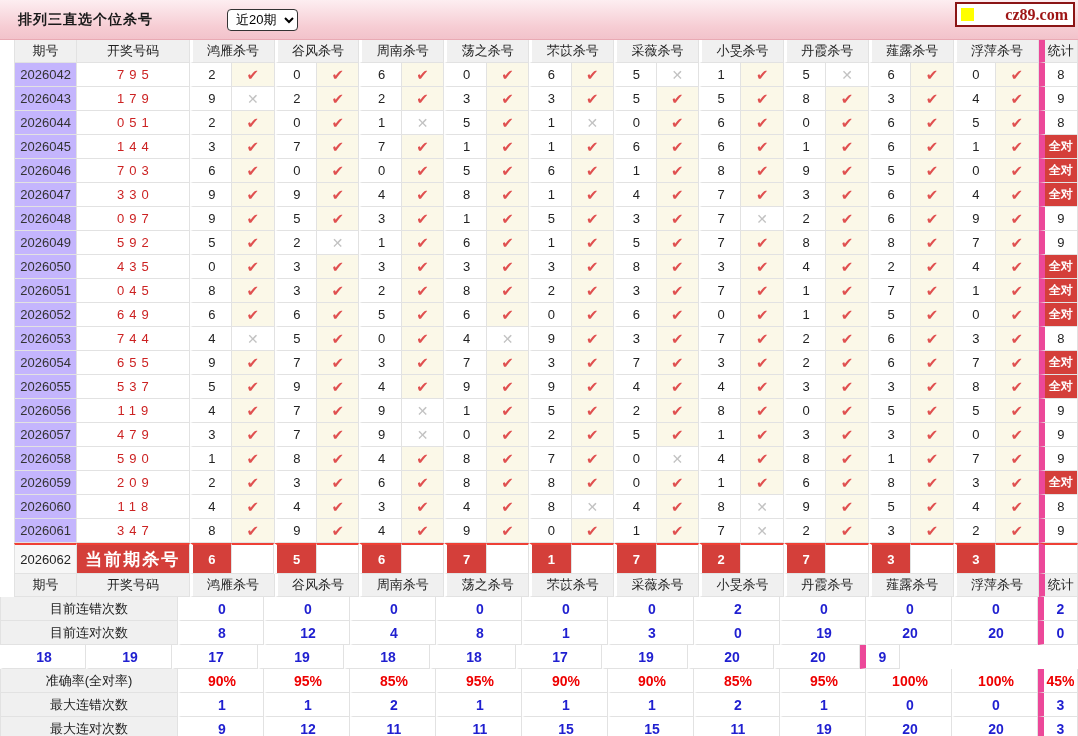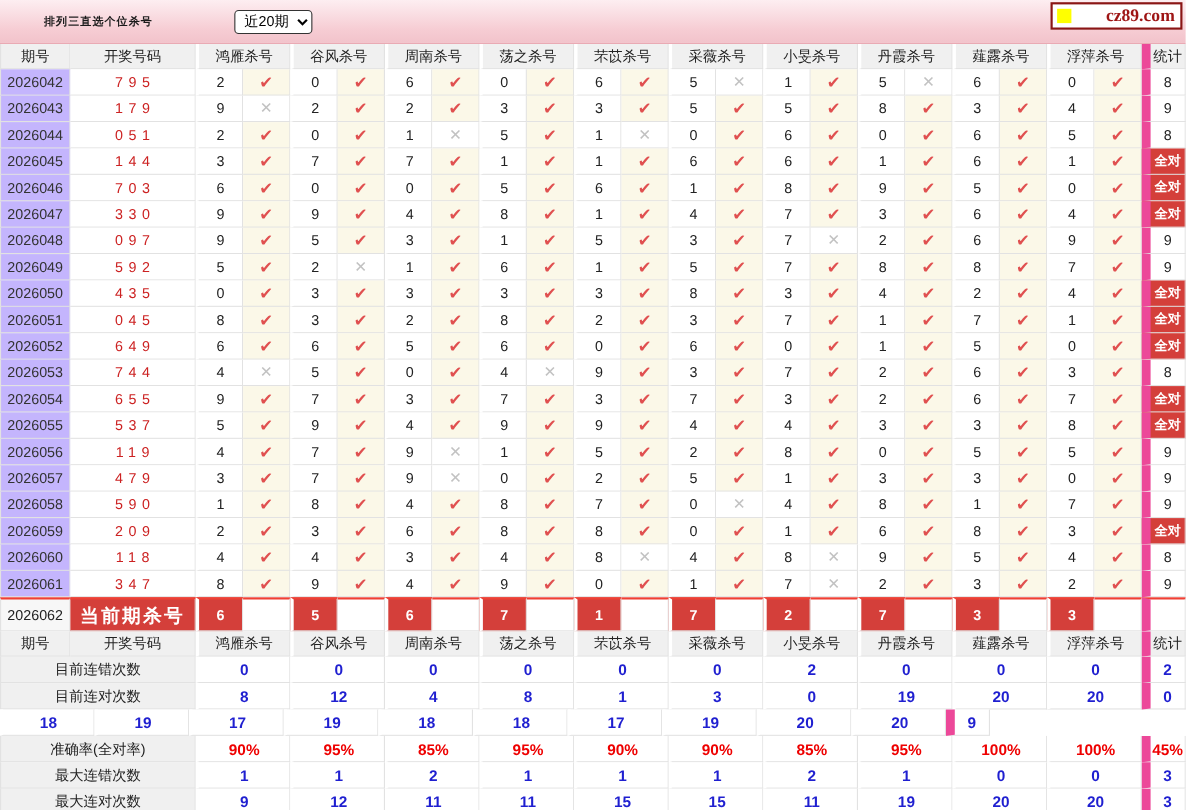--- a/index.html
+++ b/index.html
@@ -2,38 +2,38 @@
 <html><head>
 <meta charset="utf-8">
 <style>
   * { box-sizing: border-box; margin: 0; padding: 0; }
   html,body { width:1078px; background:#fff; font-family:"Liberation Sans","DejaVu Sans",sans-serif; }
 
   
   .topbar{ position:relative; width:1078px; height:40px;
     background:linear-gradient(#fdeef1 0%, #f6ccd3 70%, #f2c3cb 100%);
     border-bottom:1px solid #e9aab4; display:flex; align-items:center; }
-  .topbar .title{ font-size:10px; font-weight:bold; color:#1a1a1a; margin-left:40px; letter-spacing:1px; }
+  .topbar .title{ font-size:14px; font-weight:bold; color:#1a1a1a; margin-left:18px; letter-spacing:1px; }
   .topbar select{ margin-left:74px; height:22px; font-size:13px; padding:0 4px;
     border:1px solid #333; border-radius:4px; background:#fff; color:#000; }
   .logo{ position:absolute; right:3px; top:2px; height:25px; background:#fff;
     border:2px solid #8b1515; display:flex; align-items:center; padding:0 5px 0 4px; }
   .logo .sq{ width:13px; height:13px; background:#ffff00; margin-right:3px; }
   .logo .txt{ font-family:"Liberation Serif","DejaVu Serif",serif; font-size:16px; font-weight:bold; color:#9e1515;margin-left:28px; }
 
   
   .row{ display:flex; width:1078px; }
   .cell{ border-right:1px solid #e2e2e2; border-bottom:1px solid #e2e2e2;
          display:flex; align-items:center; justify-content:center;
          font-size:13px; color:#222; background:#fff; overflow:hidden; }
-  .c-period{ width:64px; border-left:1px solid #e2e2e2; }
+  .c-period{ width:64px; border-left:1px solid #e2e2e2;margin-left:14px; }
   .c-draw{ width:114px; }
   .c-num{ width:43px; border-left:3px solid #ffffff; }
   .c-mark{ width:43px; }
-  .c-stat{ width:40px; border-left:8px solid #ec4899; }
+  .c-stat{ width:40px; border-left:6px solid #ec4899; }
   .c-label{ width:178px; border-left:1px solid #e2e2e2; }
   .c-expert{ width:86px; border-left:3px solid #ffffff; }
 
   .hrow .cell{ background:#f0f0f0; height:23px; font-size:13px; color:#222; }
   .drow .cell{ height:24px; }
   .drow .c-period{ background:#c4b5fd; color:#333; }
   .drow .c-draw{ color:#cc2222; letter-spacing:5px; padding-left:5px; }
   .mark-ok{ background:#fbf8e8; }
   .glyph-ok{ color:#e05050; font-size:15px; font-weight:bold; }
   .glyph-no{ color:#c2c2c2; font-size:14px; font-weight:bold; }

